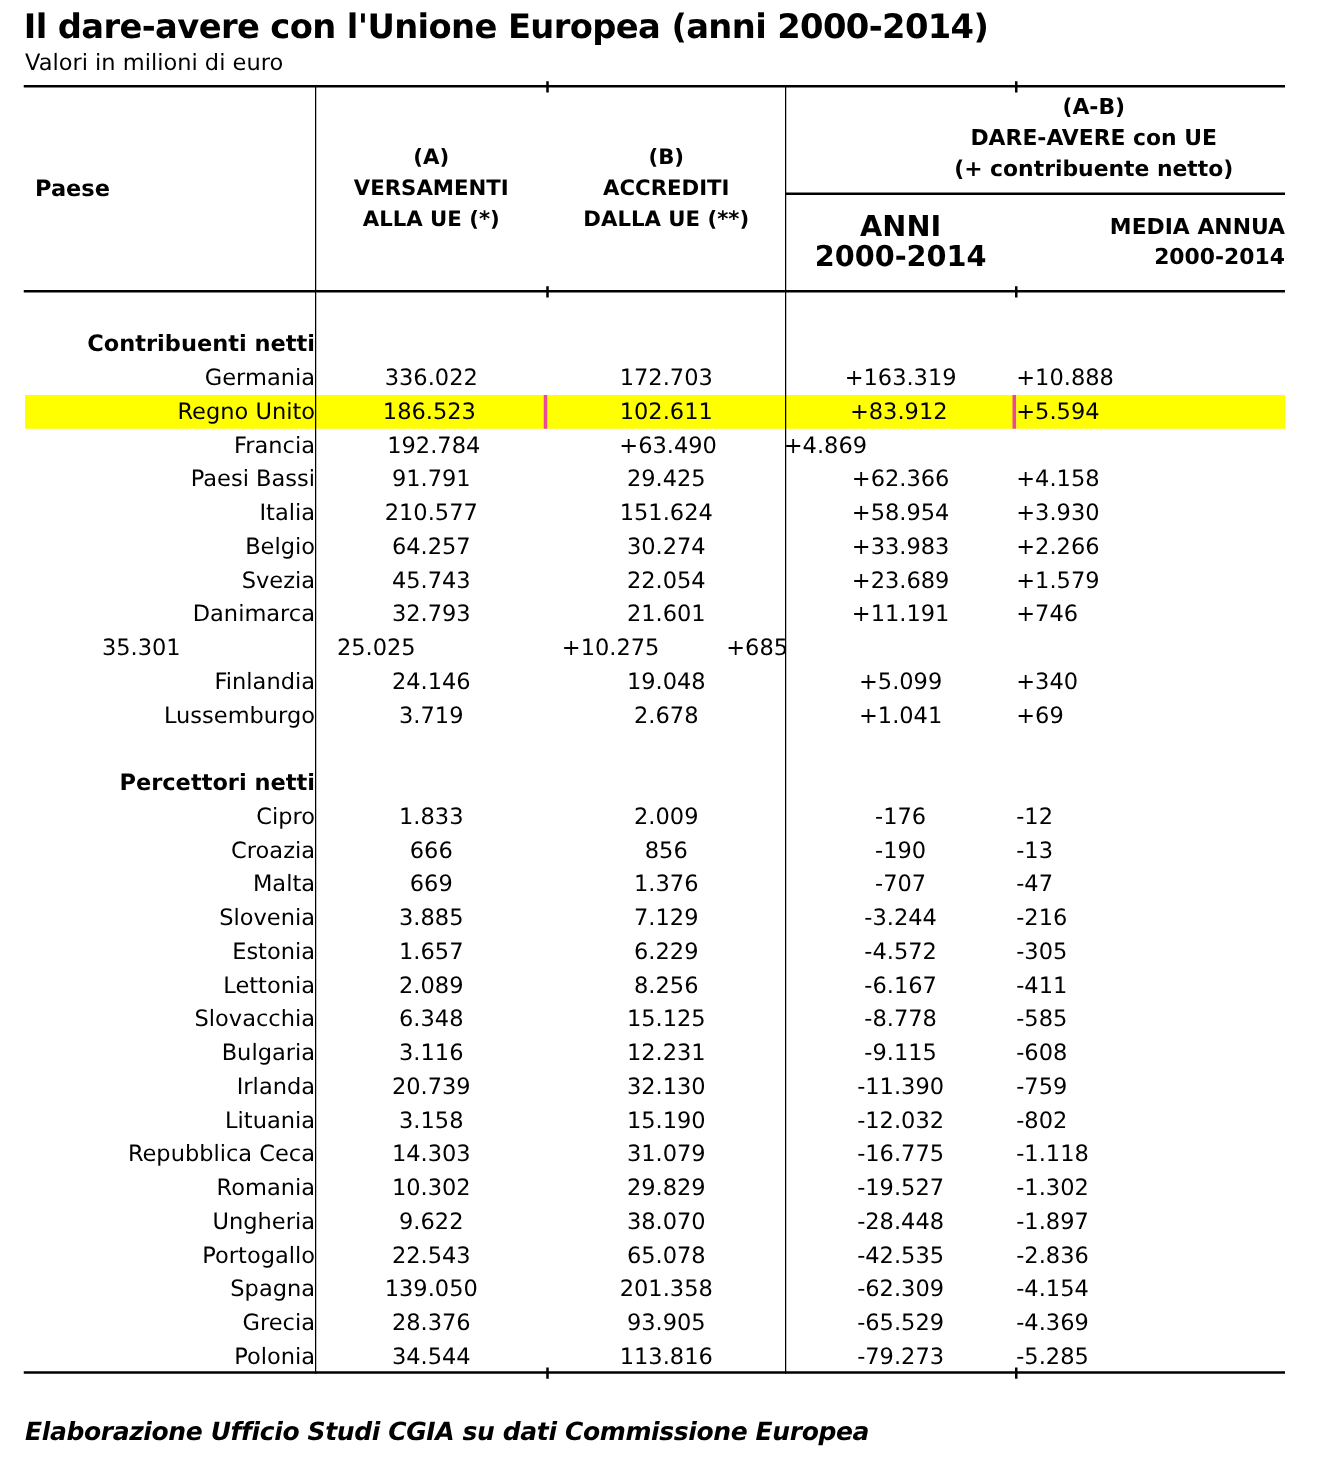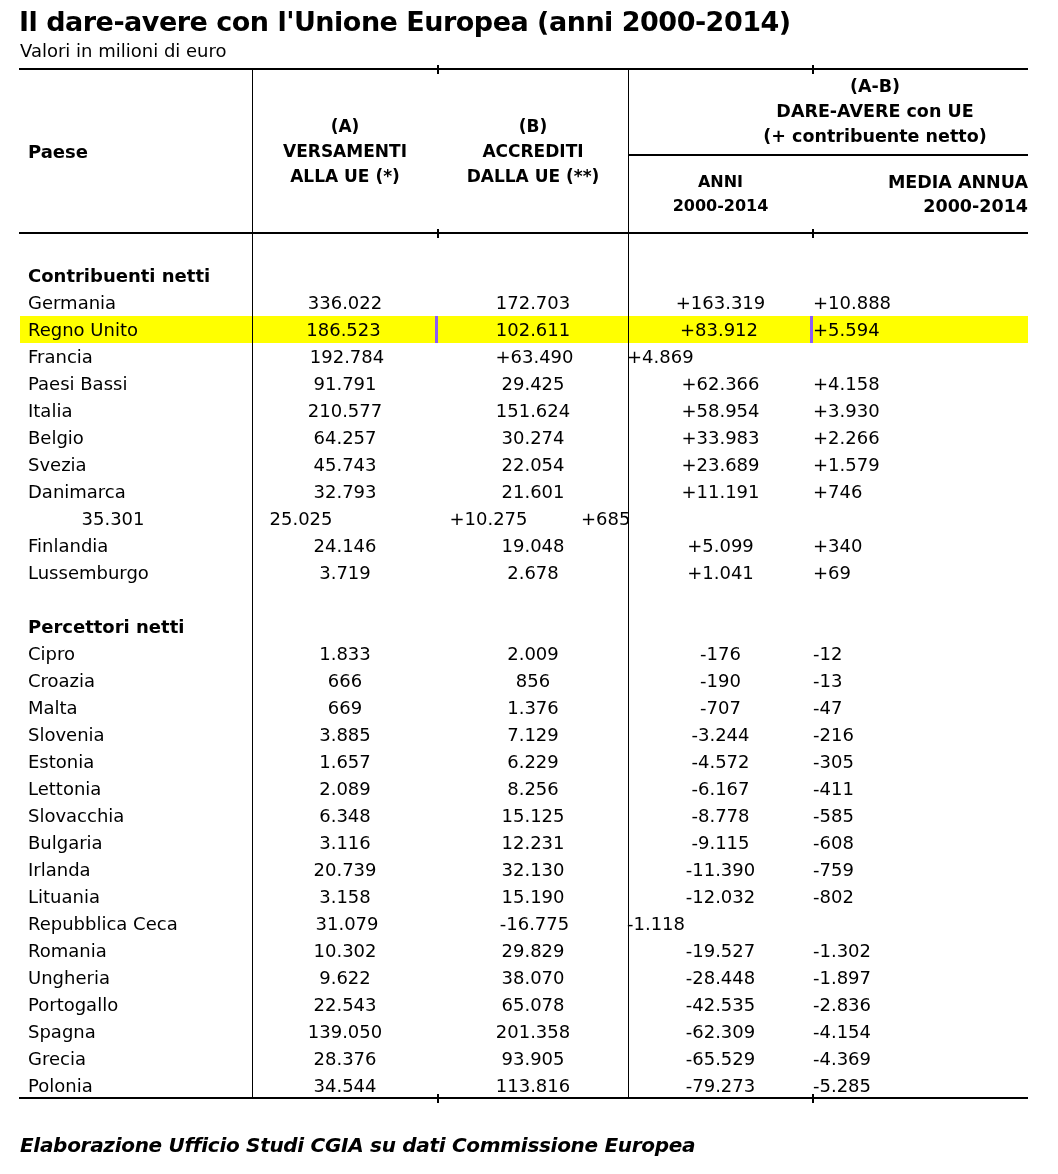--- a/index.html
+++ b/index.html
@@ -23,34 +23,34 @@
   .tick{position:absolute;background:#000;width:1.5px;height:9px;z-index:6;}
   .t1a{left:437px;top:64.5px;} .t1b{left:812px;top:64.5px;}
   .t2a{left:437px;top:228.5px;}.t2b{left:812px;top:228.5px;}
   .t3a{left:437px;top:1093.5px;}.t3b{left:812px;top:1093.5px;}
 
   .hcell{position:absolute;font-weight:bold;text-align:center;white-space:pre-line;}
   .h-paese{left:28px;top:141px;font-size:18px;text-align:left;}
   .h-a{left:252px;width:186px;top:114px;font-size:17px;line-height:25px;}
   .h-b{left:438px;width:190px;top:114px;font-size:17px;line-height:25px;}
   .h-group{left:628px;width:400px;top:74px;font-size:17.5px;line-height:25px;padding-left:47px;}
-  .h-anni{left:628px;width:185px;top:170px;font-size:16px;line-height:24px;}
+  .h-anni{left:628px;width:185px;top:170px;font-size:23px;line-height:24px;}
   .h-media{left:813px;width:215px;top:170px;font-size:17.5px;line-height:24px;text-align:right;}
 
   .rows{position:absolute;left:20px;top:262px;width:1008px;}
   .row{display:flex;height:27px;align-items:center;font-size:18px;line-height:27px;}
   .cell{box-sizing:border-box;white-space:nowrap;overflow:visible;}
-  .c-paese{width:232px;padding-left:8px;text-align:left;}
+  .c-paese{width:232px;padding-left:8px;text-align:right;}
   .c-a{width:186px;text-align:center;}
   .c-b{width:190px;text-align:center;}
   .c-anni{width:185px;text-align:center;}
   .c-media{width:215px;}
   .section-row .c-paese{font-weight:bold;}
   .row.hl .cell{background:#ffff00;}
-  .row.hl .c-a,.row.hl .c-anni{border-right:3px solid #8b5cf6;}
+  .row.hl .c-a,.row.hl .c-anni{border-right:3px solid #ec4899;}
   .row.blank{height:27px;}
 
   .footer{
     position:absolute;left:20px;top:1133px;font-size:20px;font-weight:bold;
     font-style:italic;letter-spacing:-0.3px;white-space:nowrap;
   }
 </style>
 </head>
 <body>
 
@@ -230,20 +230,21 @@
   </div>
       <div class="row">
     <div class="cell c-paese">Lituania</div>
     <div class="cell c-a">3.158</div>
     <div class="cell c-b">15.190</div>
     <div class="cell c-anni">-12.032</div>
     <div class="cell c-media">-802</div>
   </div>
       <div class="row">
     <div class="cell c-paese">Repubblica Ceca</div>
+    <div class="cell c-a">14.303</div>
     <div class="cell c-b">31.079</div>
     <div class="cell c-anni">-16.775</div>
     <div class="cell c-media">-1.118</div>
   </div>
       <div class="row">
     <div class="cell c-paese">Romania</div>
     <div class="cell c-a">10.302</div>
     <div class="cell c-b">29.829</div>
     <div class="cell c-anni">-19.527</div>
     <div class="cell c-media">-1.302</div>

